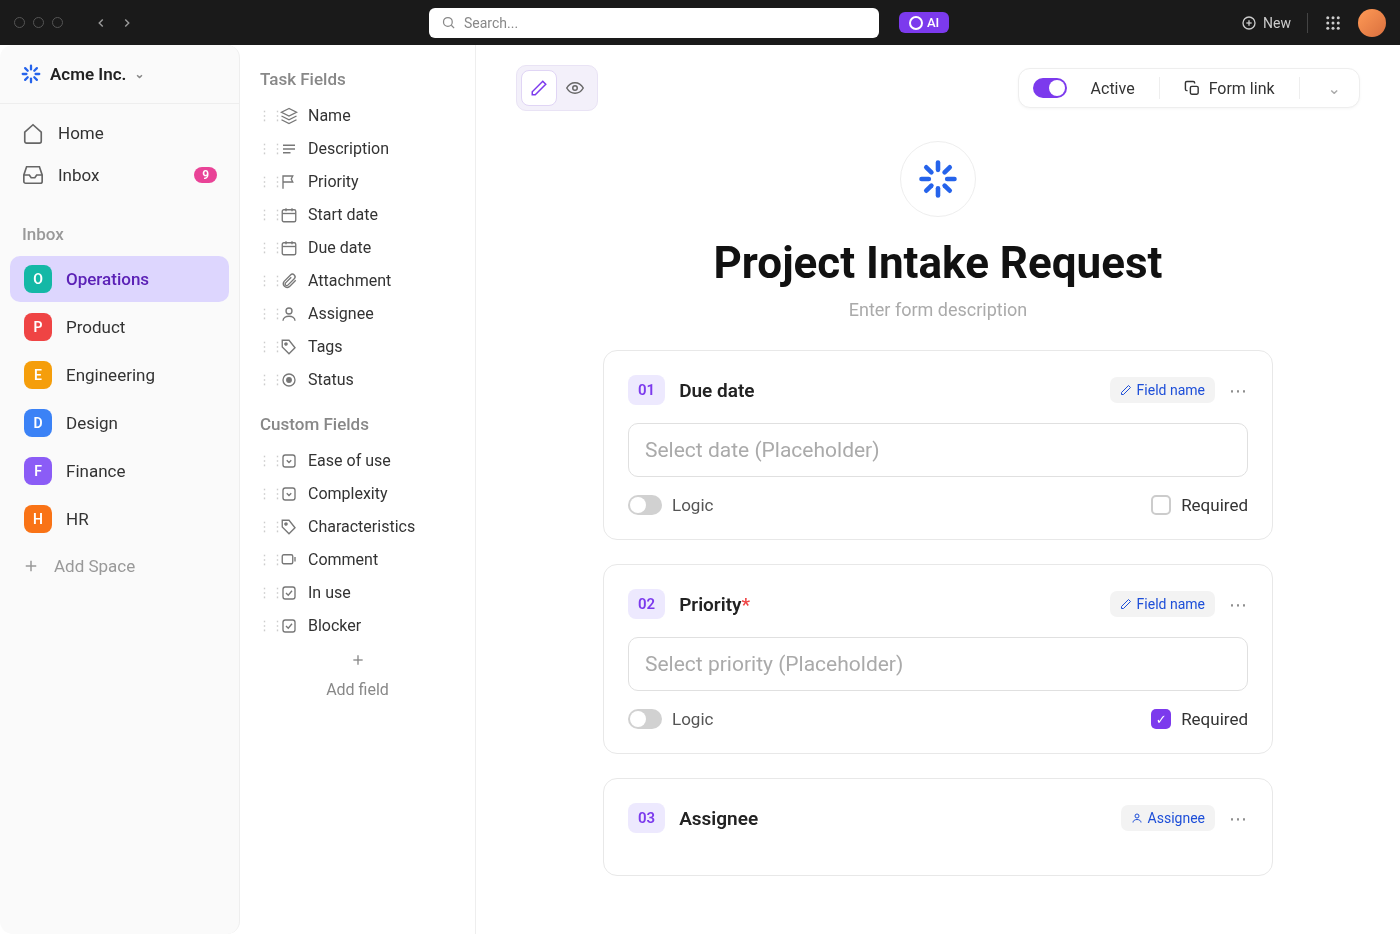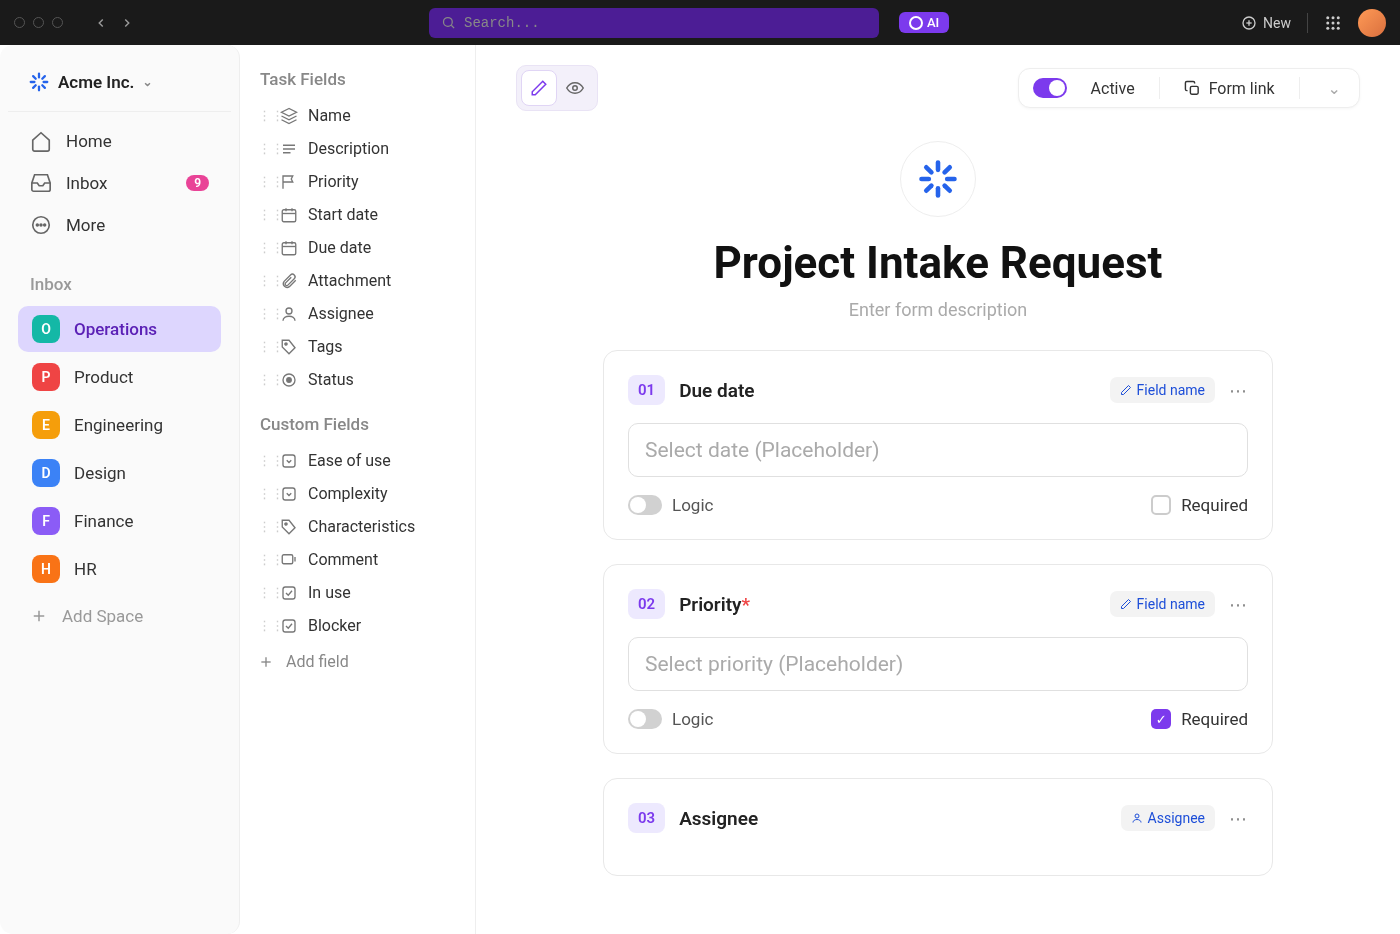--- a/index.html
+++ b/index.html
@@ -4,54 +4,54 @@
 <style>
 * { box-sizing: border-box; margin: 0; padding: 0; }
 body { font-family: -apple-system, BlinkMacSystemFont, "Segoe UI", Roboto, sans-serif; background: #fff; width: 1400px; height: 934px; overflow: hidden; }
 
 
 .topbar { height: 45px; background: #1a1a1a; display: flex; align-items: center; padding: 0 14px; gap: 12px; }
 .traffic-lights { display: flex; gap: 8px; margin-right: 16px; }
 .traffic-dot { width: 11px; height: 11px; border-radius: 50%; border: 1px solid #555; }
 .nav-arrows { display: flex; gap: 6px; color: #999; }
 .nav-arrow { width: 20px; height: 20px; display: flex; align-items: center; justify-content: center; cursor: pointer; }
-.search-box { flex: 0 0 450px; margin-left: 280px; height: 30px; background: #4c1d95; border-radius: 6px; display: flex; align-items: center; padding: 0 12px; color: #888; font-size: 14px; gap: 8px; font-family: Liberation Mono, monospace; }
+.search-box { flex: 0 0 450px; margin-left: 280px; height: 30px; background: #ffffff; border-radius: 6px; display: flex; align-items: center; padding: 0 12px; color: #888; font-size: 14px; gap: 8px; }
 .ai-badge { background: #7c3aed; color: #fff; padding: 3px 10px; border-radius: 6px; font-size: 13px; font-weight: 500; display: flex; align-items: center; gap: 4px; margin-left: 8px; }
 .ai-badge::before { content: ""; width: 10px; height: 10px; border: 2px solid #fff; border-radius: 50%; }
 .top-right { margin-left: auto; display: flex; align-items: center; gap: 16px; color: #ccc; }
 .new-btn { display: flex; align-items: center; gap: 6px; font-size: 14px; cursor: pointer; }
 .apps-grid { width: 18px; height: 18px; }
 .avatar { width: 28px; height: 28px; border-radius: 50%; background: linear-gradient(135deg,#ff9a56,#d96f3e); }
 .vdiv { width: 1px; height: 20px; background: #444; }
 
 
 .main { display: flex; height: calc(934px - 45px); }
 
 
-.sidebar-left { width: 240px; border-right: 1px solid #eee; background: #fafafa; padding: 8px; border-radius: 13px; }
+.sidebar-left { width: 240px; border-right: 1px solid #eee; background: #fafafa; padding: 0; border-radius: 13px; }
 .workspace { display: flex; align-items: center; gap: 8px; padding: 18px 20px; font-size: 17px; font-weight: 600; color: #222; cursor: pointer; border-bottom: 1px solid #eee; }
 .logo-burst { width: 22px; height: 22px; }
 .chev { color: #888; font-size: 12px; }
 .nav-section { padding: 8px 10px; }
 .nav-item { display: flex; align-items: center; gap: 14px; padding: 10px 12px; font-size: 17px; color: #333; cursor: pointer; border-radius: 8px; }
 .nav-icon { width: 22px; height: 22px; color: #666; flex-shrink: 0; }
 .badge { margin-left: auto; background: #e94397; color: #fff; font-size: 12px; font-weight: 600; padding: 1px 8px; border-radius: 10px; }
 .section-title { padding: 20px 22px 10px; font-size: 17px; color: #999; font-weight: 500; }
 .space-item { display: flex; align-items: center; gap: 14px; padding: 9px 14px; margin: 2px 10px; font-size: 17px; color: #333; cursor: pointer; border-radius: 10px; }
 .space-item.active { background: #ddd6fe; color: #5b21b6; font-weight: 500; }
 .space-badge { width: 28px; height: 28px; border-radius: 8px; display: flex; align-items: center; justify-content: center; color: #fff; font-weight: 600; font-size: 14px; }
 .add-space { display: flex; align-items: center; gap: 14px; padding: 12px 22px; color: #999; font-size: 17px; cursor: pointer; }
 
 
 .fields-panel { width: 236px; border-right: 1px solid #eee; padding: 20px 0; background: #fff; }
 .fields-heading { font-size: 17px; color: #888; font-weight: 500; padding: 4px 20px 10px; }
 .field-row { display: flex; align-items: center; gap: 10px; padding: 7px 18px; font-size: 16px; color: #333; cursor: grab; }
 .drag-handle { color: #ccc; font-size: 13px; width: 12px; }
 .field-icon { width: 18px; height: 18px; color: #777; flex-shrink: 0; }
-.add-field { display: flex; align-items: center; gap: 12px; padding: 10px 18px; color: #888; font-size: 16px; cursor: pointer; }
+.add-field { display: flex; align-items: center; gap: 12px; padding: 10px 18px; color: #888; font-size: 16px; cursor: pointer; flex-direction: column; }
 
 
 .canvas { flex: 1; padding: 20px 40px; overflow-y: auto; position: relative; }
 .canvas-top { display: flex; justify-content: space-between; align-items: center; margin-bottom: 30px; }
 .mode-toggle { display: flex; background: #f3f0fa; border-radius: 10px; padding: 4px; border: 1px solid #e9e3f5; }
 .mode-btn { width: 36px; height: 36px; display: flex; align-items: center; justify-content: center; border-radius: 8px; cursor: pointer; color: #666; }
 .mode-btn.active { background: #fff; color: #7c3aed; border: 1px solid #e0d5f5; }
 .canvas-controls { display: flex; align-items: center; gap: 24px; background: #fff; border: 1px solid #eee; border-radius: 12px; padding: 8px 14px; box-shadow: 0 1px 3px rgba(0,0,0,0.04); }
 .toggle-pill { width: 34px; height: 20px; background: #7c3aed; border-radius: 10px; position: relative; cursor: pointer; }
 .toggle-pill::after { content: ""; position: absolute; right: 2px; top: 2px; width: 16px; height: 16px; background: #fff; border-radius: 50%; }
@@ -168,29 +168,20 @@
         <span>Home</span>
       </div>
       <div class="nav-item">
         <svg class="nav-icon" viewBox="0 0 24 24" fill="none" stroke="currentColor" stroke-width="1.8">
             <path d="M22 12h-6l-2 3h-4l-2-3H2"></path>
             <path d="M5 3h14l3 9v7a2 2 0 01-2 2H4a2 2 0 01-2-2v-7z"></path>
           </svg>
         <span>Inbox</span>
         <span class="badge">9</span>
       </div>
-      <div class="nav-item">
-        <svg class="nav-icon" viewBox="0 0 24 24" fill="none" stroke="currentColor" stroke-width="1.8">
-            <circle cx="12" cy="12" r="9"></circle>
-            <circle cx="8" cy="12" r="1" fill="currentColor"></circle>
-            <circle cx="12" cy="12" r="1" fill="currentColor"></circle>
-            <circle cx="16" cy="12" r="1" fill="currentColor"></circle>
-          </svg>
-        <span>More</span>
-      </div>
     </div>
 
     <div class="section-title">Inbox</div>
     <div id="spaces-container">
         <div class="space-item active">
           <div class="space-badge" style="background:#14b8a6">O</div>
           <span>Operations</span>
         </div>
         <div class="space-item">
           <div class="space-badge" style="background:#ef4444">P</div>

